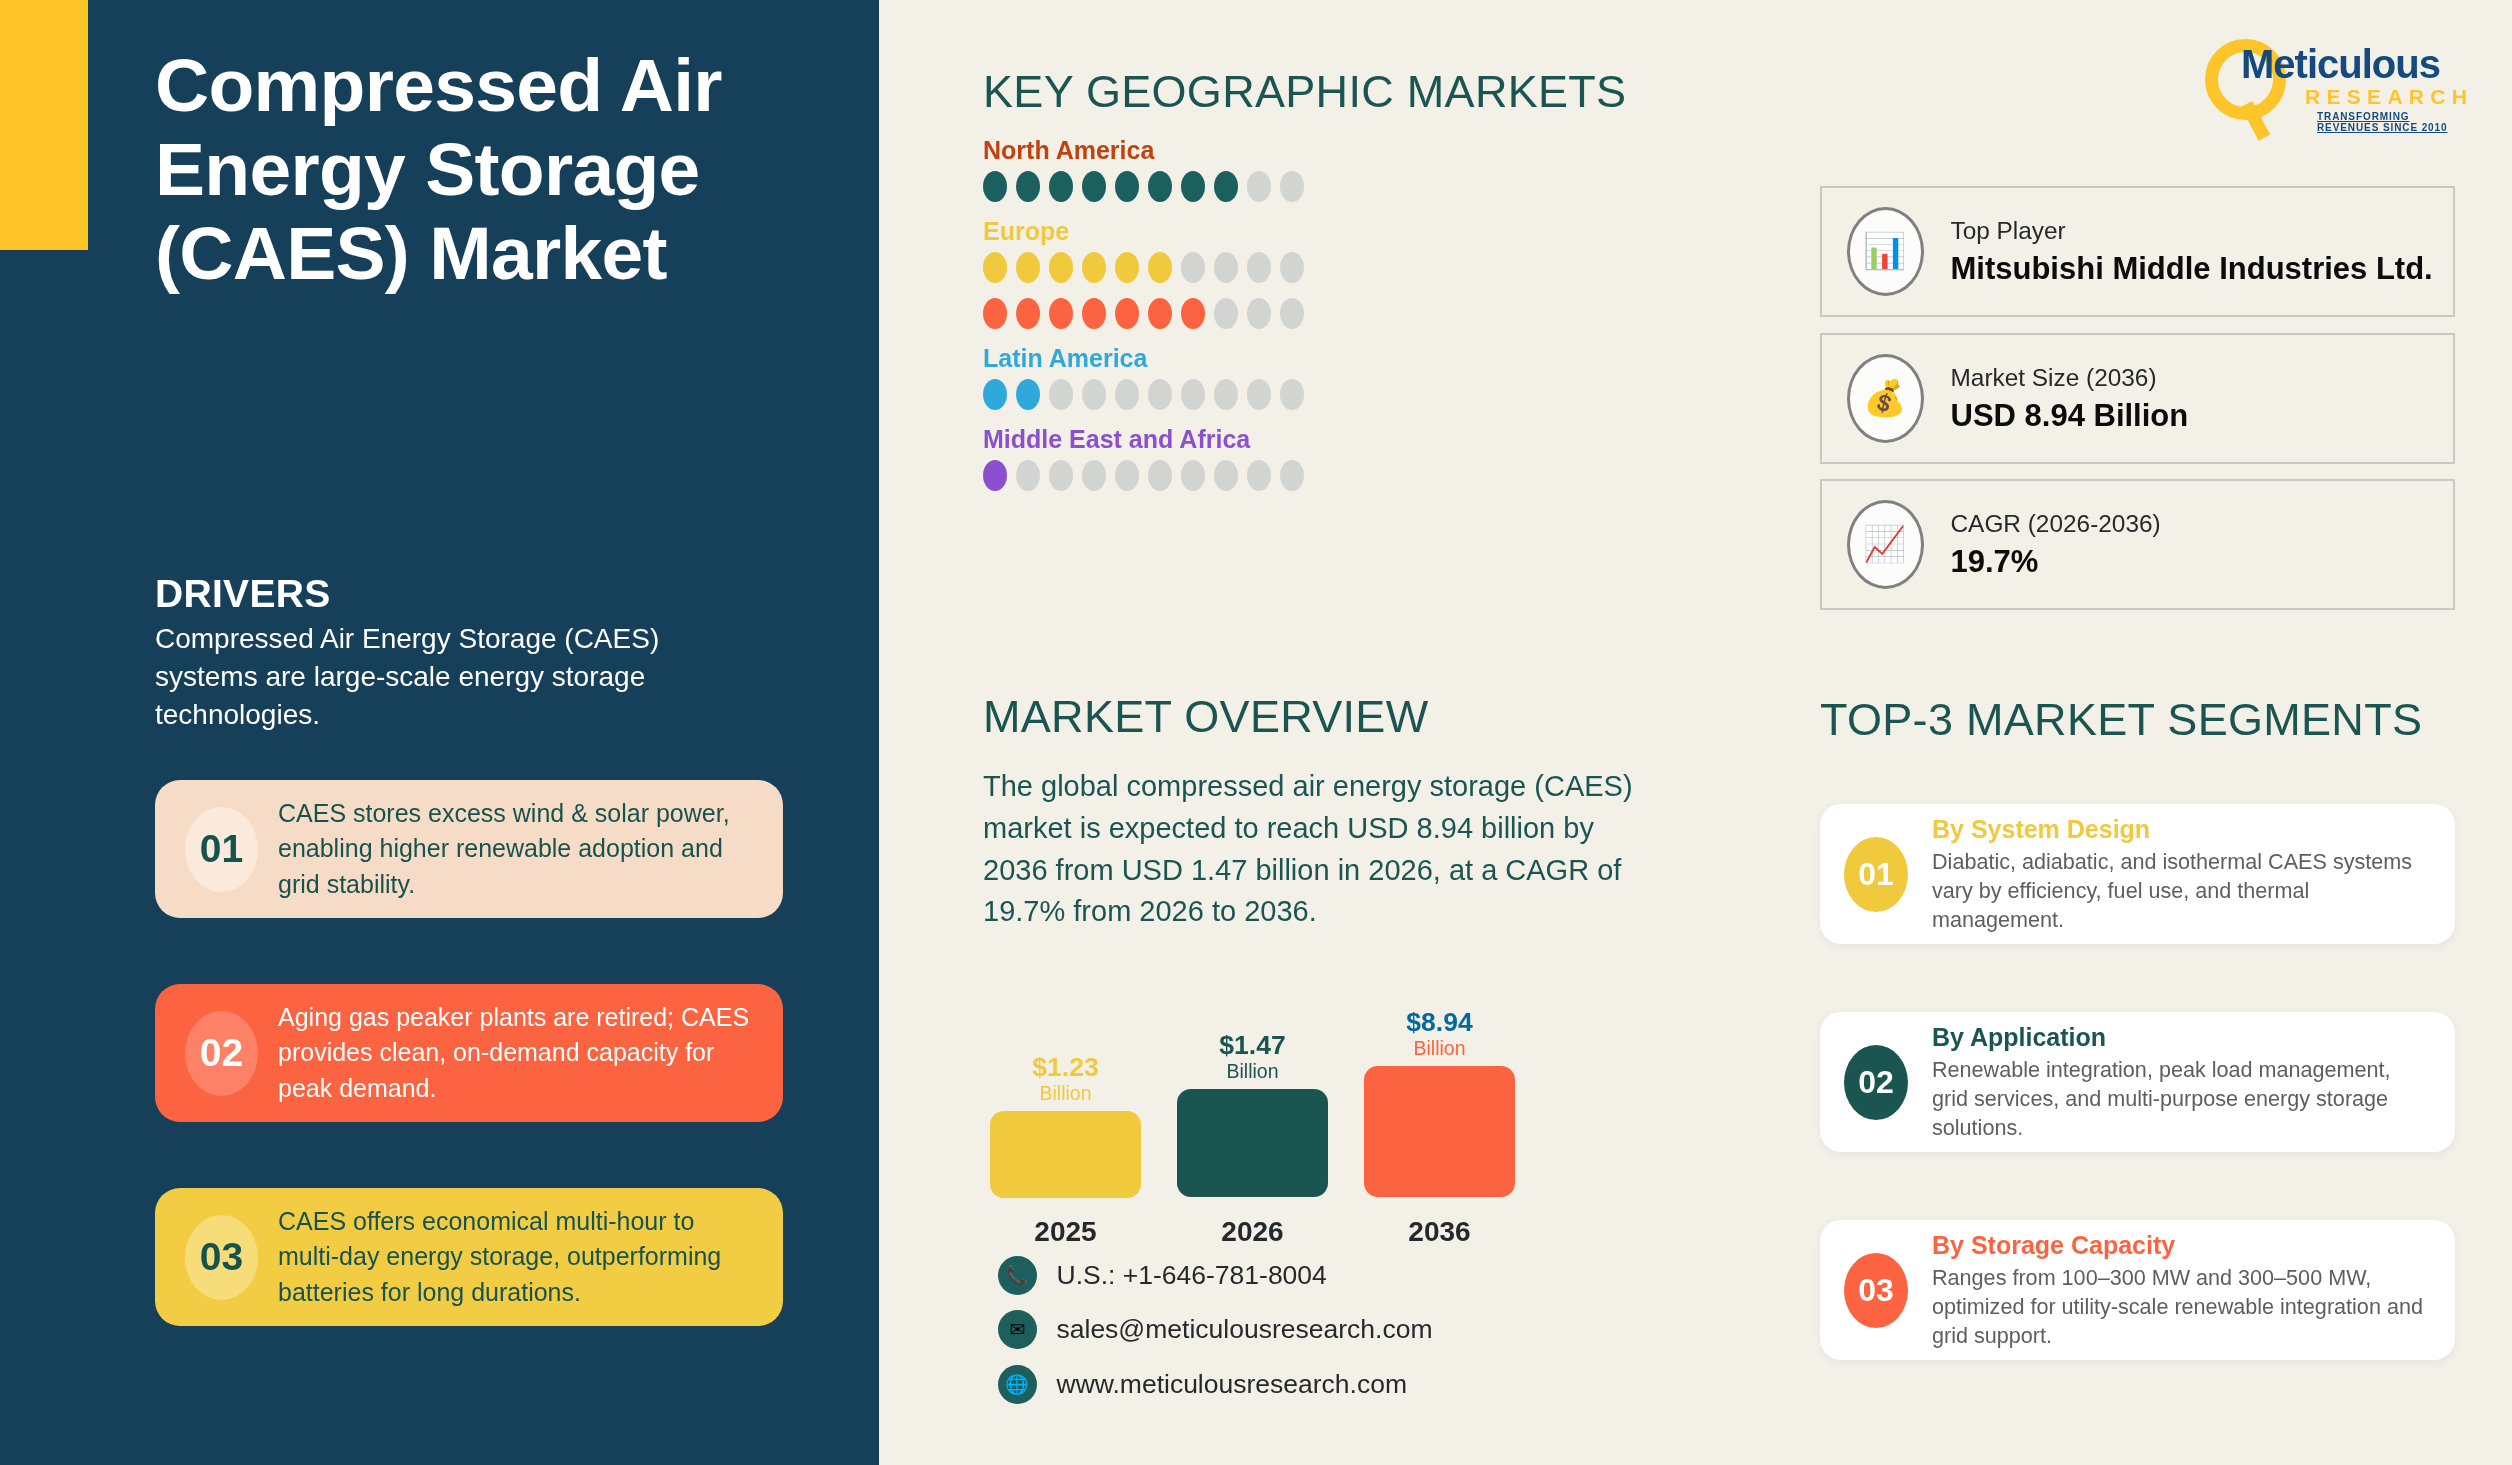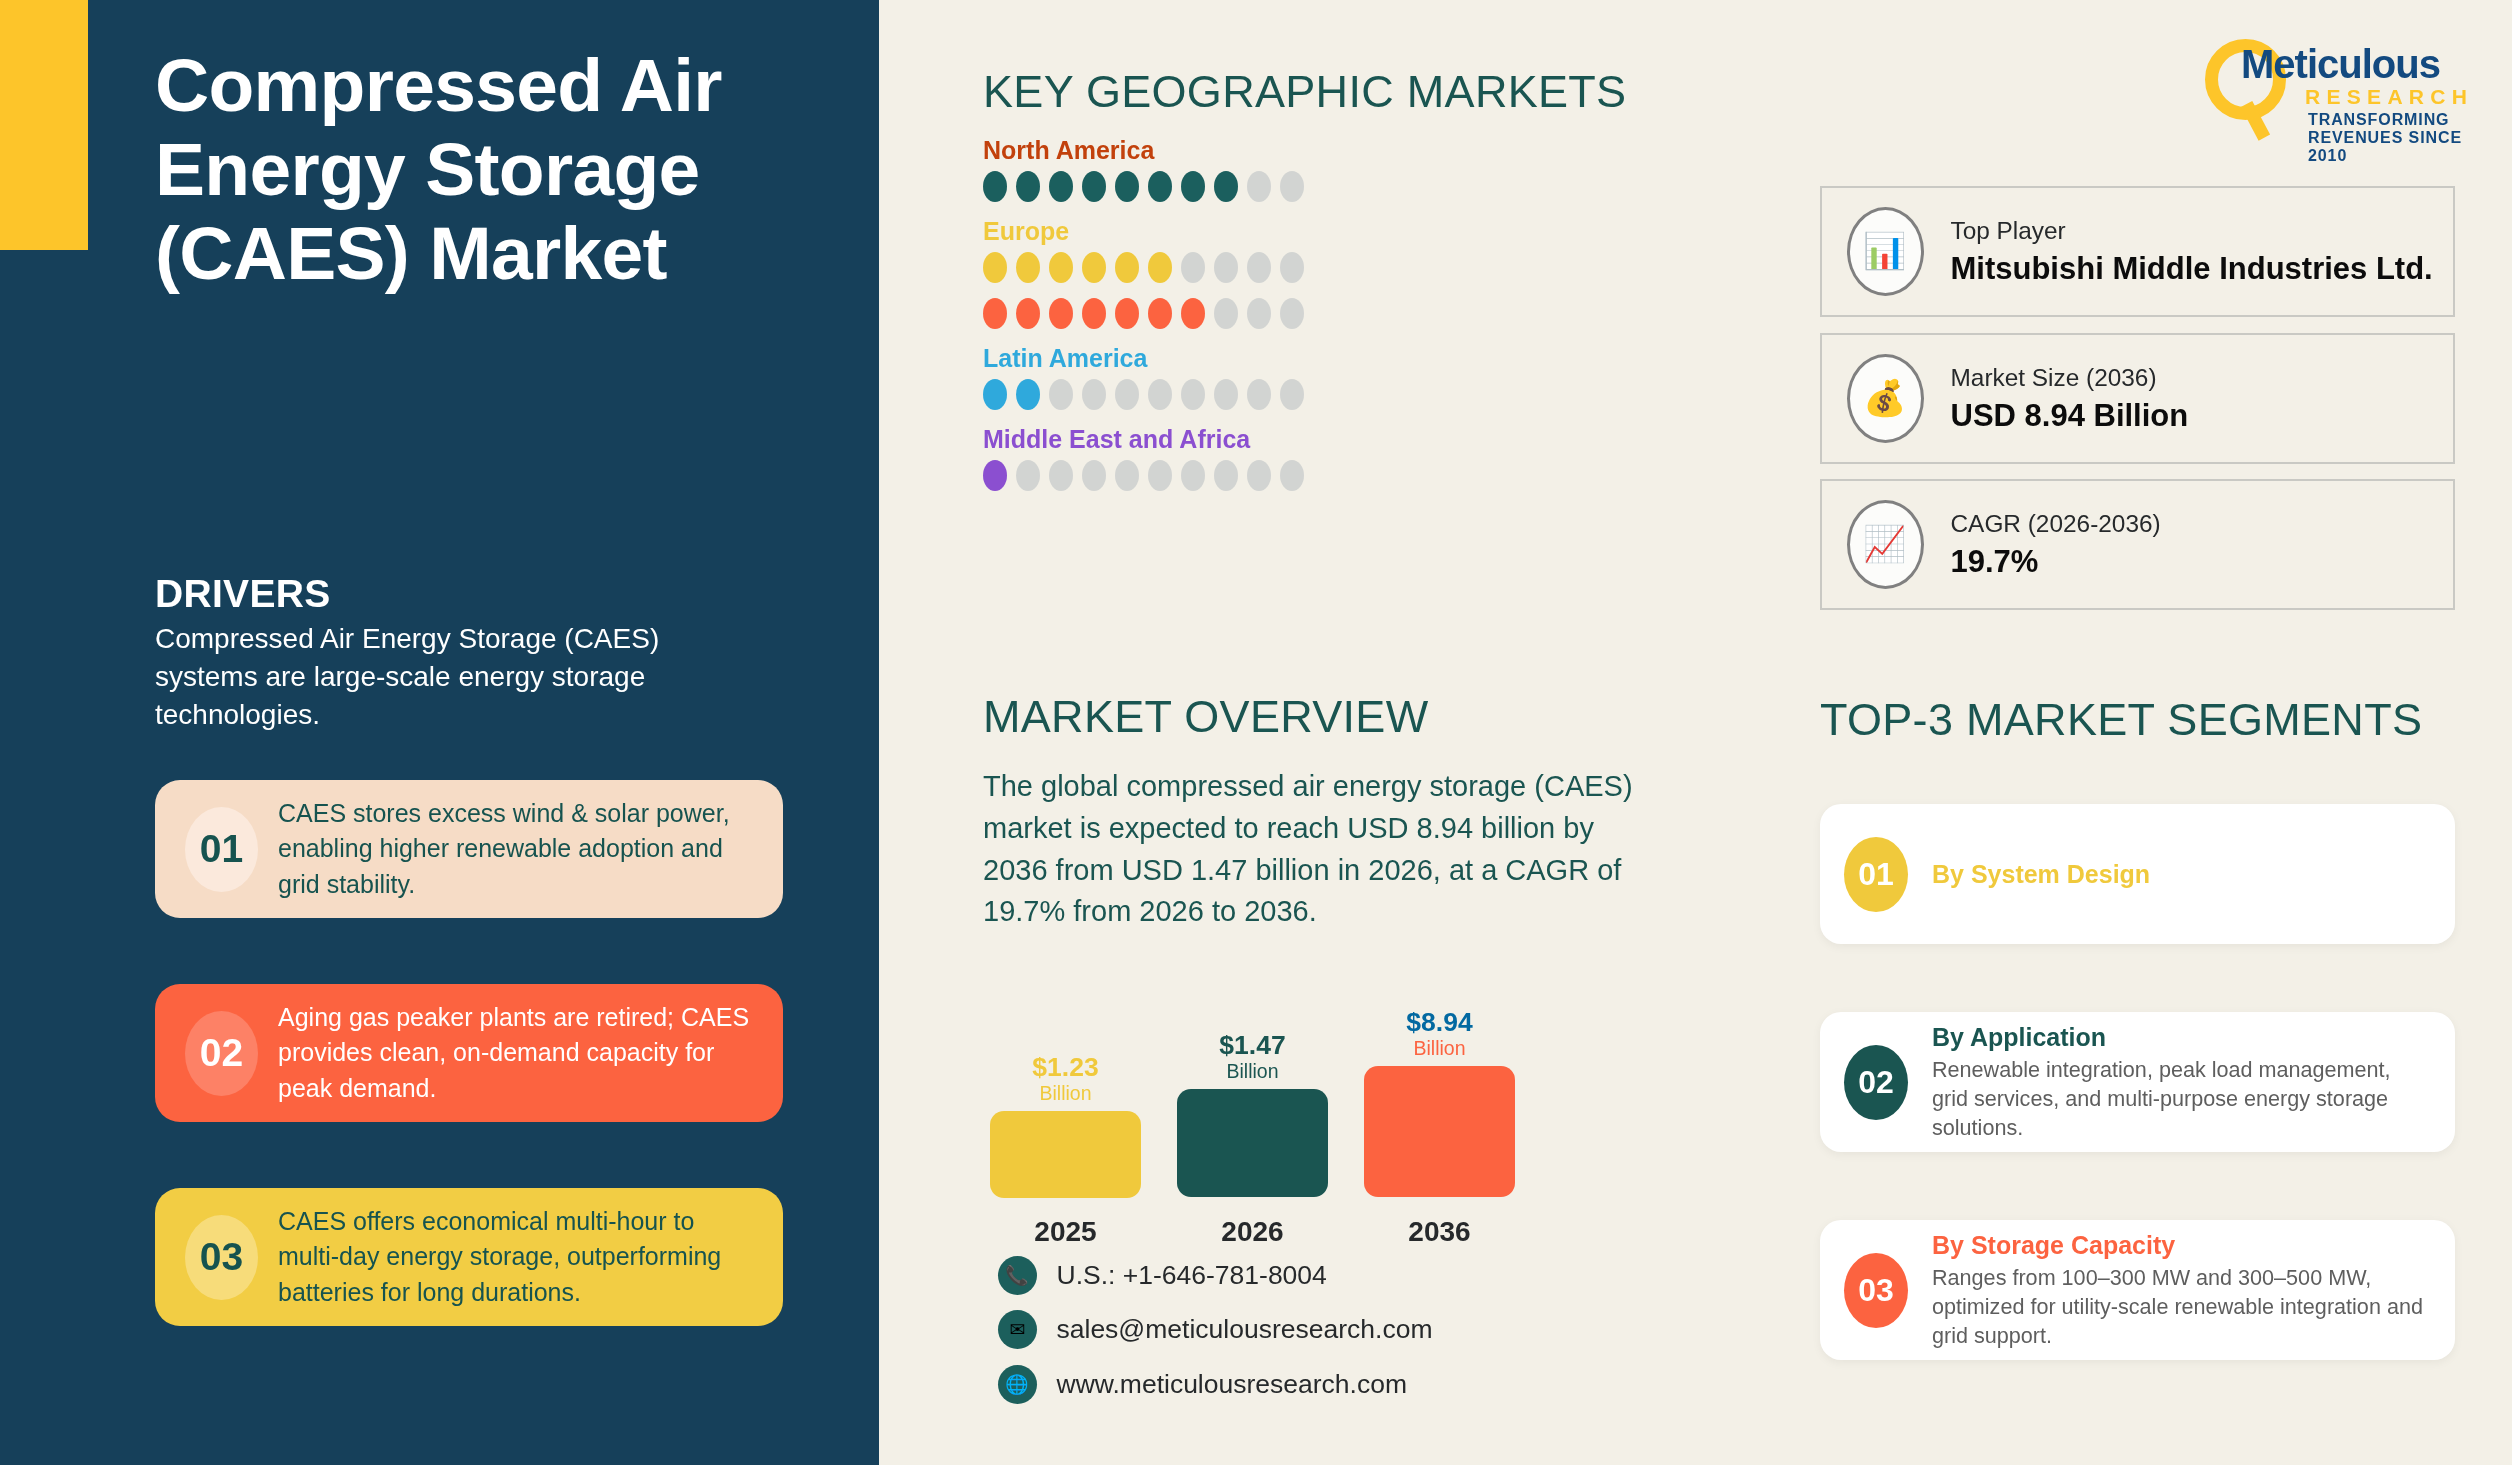--- a/index.html
+++ b/index.html
@@ -80,22 +80,22 @@
   }
   #logo-name {
     position:absolute; left:36px; top:3.5px;
     font-size:40px; font-weight:bold; color:#134A80; letter-spacing:-1px;
   }
   #logo-research {
     position:absolute; left:100px; top:47px;
     font-size:21px; font-weight:bold; color:#FDC52A; letter-spacing:6.3px;
   }
   #logo-tag {
-    position:absolute; left:103px; top:73px;
-    font-size:16px; font-weight:bold; color:#134A80; letter-spacing:0.9px;
+    position:absolute; left:112px; top:73px;
+    font-size:10px; font-weight:bold; color:#134A80; letter-spacing:0.9px;text-decoration:underline;
   }
 
   
   .sec-heading {
     position:absolute;
     color:#1A5551; font-weight:normal; letter-spacing:0.3px;
   }
   #geo-heading  { left:983px; top:66px;  font-size:45px; }
   #mo-heading   { left:983px; top:691px; font-size:45px; }
   #seg-heading  { left:1820px; top:694px; font-size:45px; }
@@ -355,20 +355,21 @@
     <div class="stat-value">19.7%</div>
   </div>
 </div>
 
 <div class="sec-heading" id="seg-heading">TOP-3 MARKET SEGMENTS</div>
 
 <div class="seg-card" id="seg-1">
   <div class="seg-num">01</div>
   <div class="seg-body">
     <div class="seg-title">By System Design</div>
+    <div class="seg-desc">Diabatic, adiabatic, and isothermal CAES systems vary by efficiency, fuel use, and thermal management.</div>
   </div>
 </div>
 <div class="seg-card" id="seg-2">
   <div class="seg-num">02</div>
   <div class="seg-body">
     <div class="seg-title">By Application</div>
     <div class="seg-desc">Renewable integration, peak load management, grid services, and multi-purpose energy storage solutions.</div>
   </div>
 </div>
 <div class="seg-card" id="seg-3">

